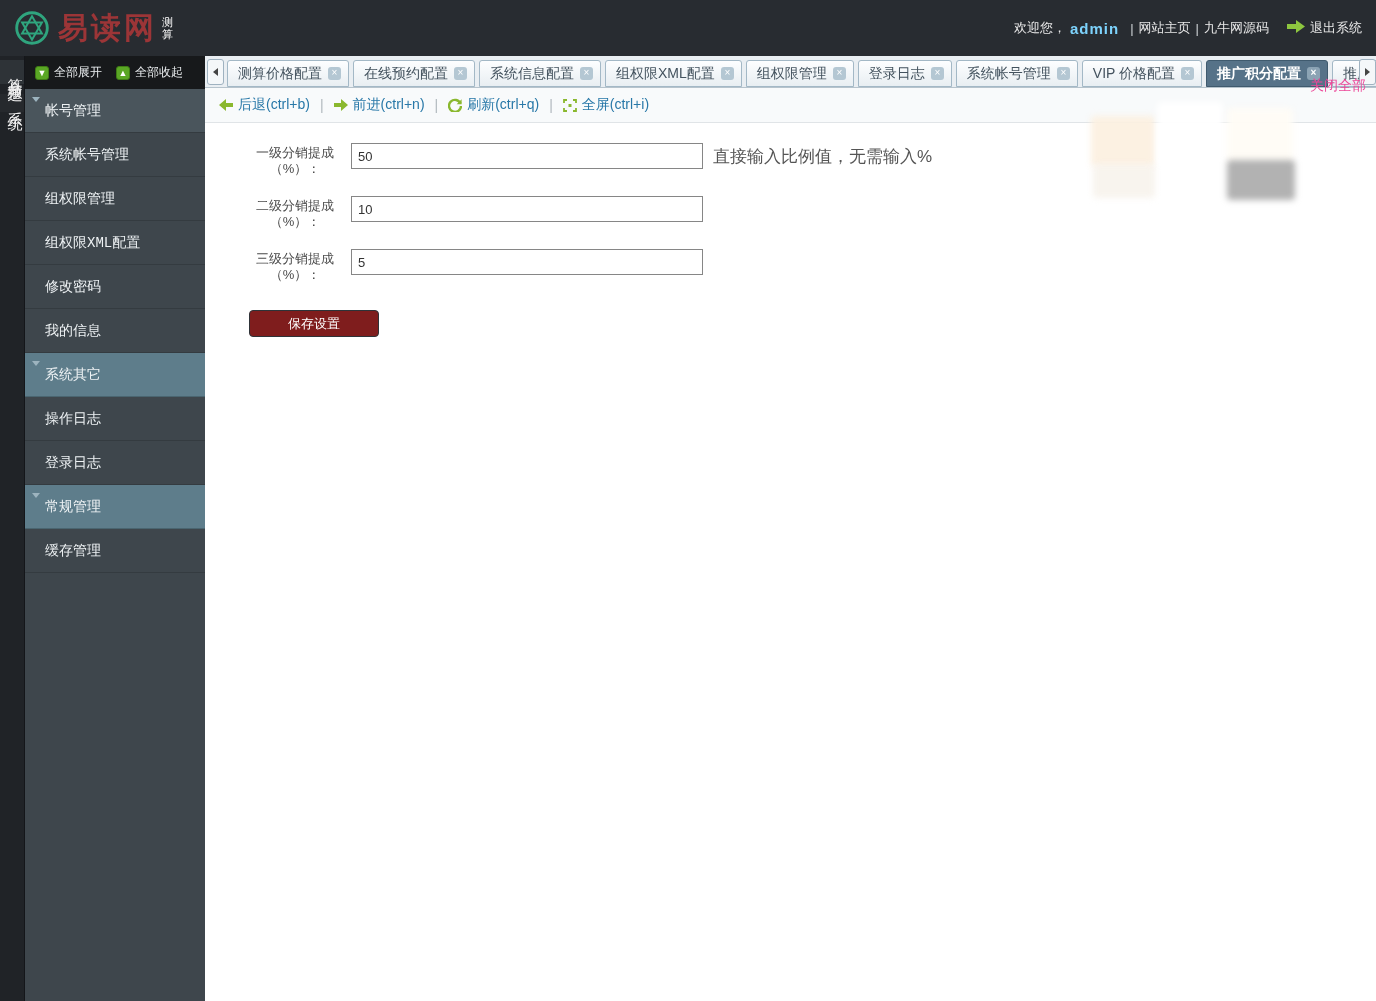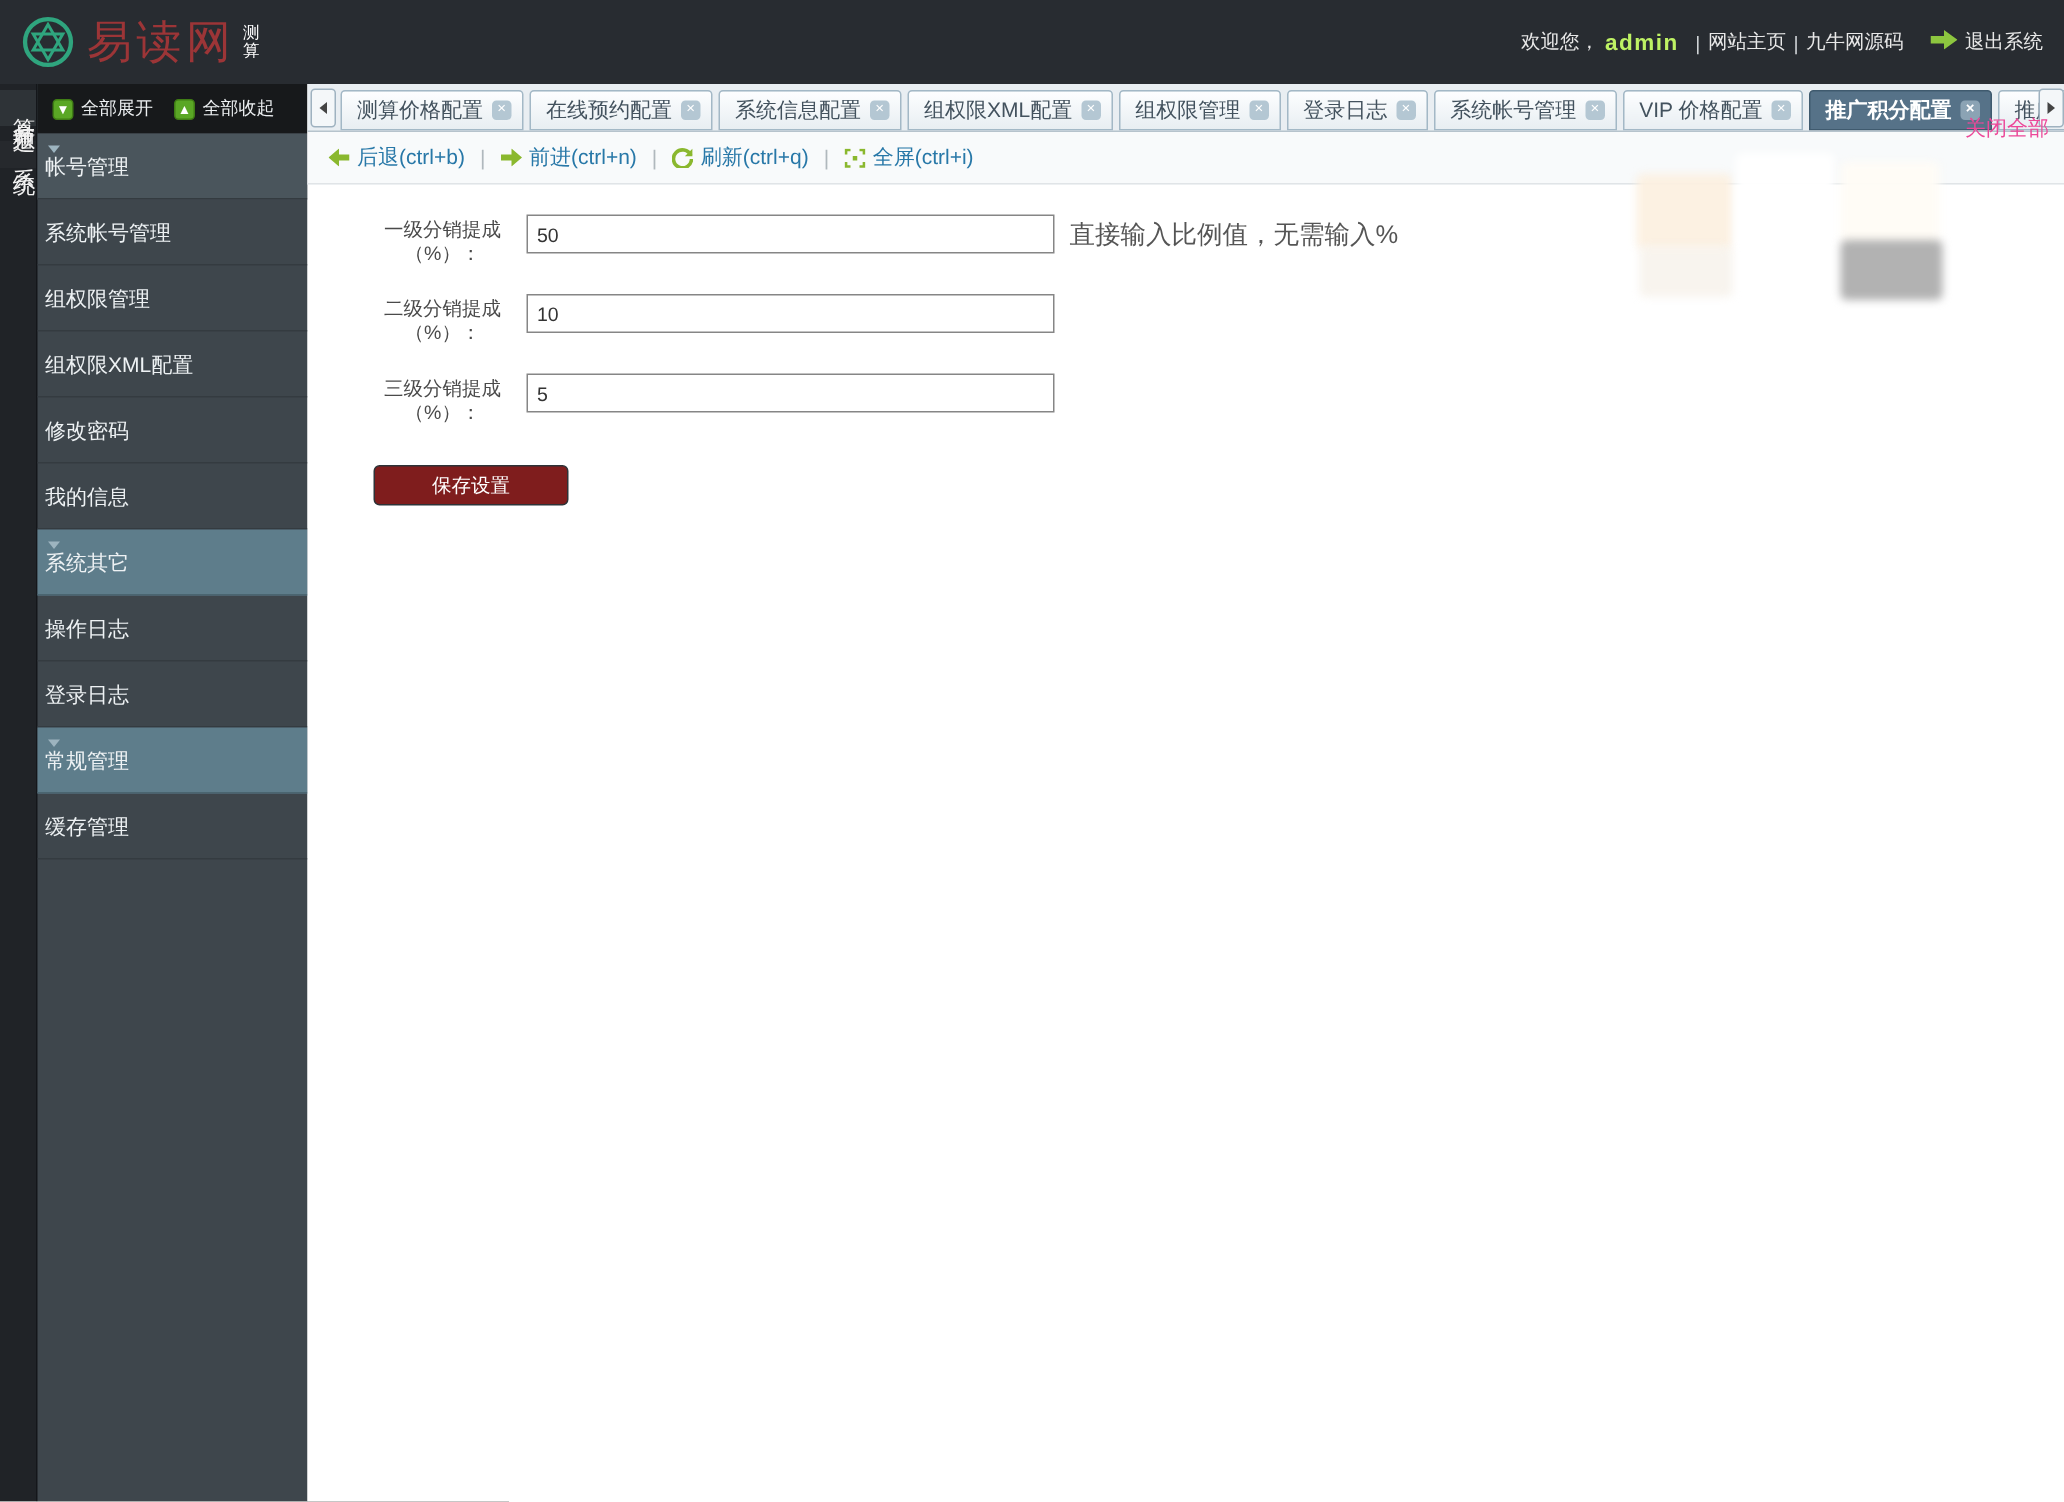--- a/index.html
+++ b/index.html
@@ -3,42 +3,42 @@
 <meta charset="utf-8">
 <style>
   * { margin:0; padding:0; box-sizing:border-box; }
   body { font-family:"Liberation Sans","DejaVu Sans",sans-serif; background:#555; }
   .app { position:relative; width:1376px; height:1001px; background:#fff; overflow:hidden; }
 
   
   .header { position:absolute; left:0; top:0; width:1376px; height:56px; background:#282c31; display:flex; align-items:center; padding:0 14px; }
   .logo-wrap { display:flex; align-items:center; }
   .logo-circle { width:36px; height:36px; margin-right:8px; }
-  .logo-title { font-size:30px; font-weight:normal; color:#9c3537; letter-spacing:3px; }
+  .logo-title { font-size:30px; font-weight:bold; color:#9c3537; letter-spacing:3px; }
   .logo-sub { width:14px; margin-left:5px; font-size:11px; line-height:12px; color:#ffffff; word-break:break-all; }
   .header-right { margin-left:auto; display:flex; align-items:center; font-size:13px; color:#e8e8e8; }
   .header-right .welcome { margin-right:4px; }
-  .username { color:#bef264; font-weight:bold; font-size:15px; margin-right:6px; letter-spacing:1px; }
+  .username { color:#7dd3fc; font-weight:bold; font-size:15px; margin-right:6px; letter-spacing:1px; }
   .hsep { color:#cfd3d6; margin:0 5px; }
   .hlink { color:#e8e8e8; text-decoration:none; cursor:pointer; }
   .logout-icon { margin:0 5px 0 18px; display:inline-block; }
   .logout-link { color:#e8e8e8; cursor:pointer; }
 
   
   .vstrip { position:absolute; left:0; top:56px; width:24px; height:945px; background:#202327; }
   .vtab { writing-mode:vertical-rl; text-orientation:upright; color:#f2f2f2; font-size:15px; letter-spacing:3px; padding:6px 0; width:24px; text-align:center; cursor:pointer; }
   .vtab.first { background:#2e3337; margin-top:4px; }
   .vtab.second { margin-top:10px; background:#26292d; }
 
   
   .sidebar { position:absolute; left:24px; top:56px; width:181px; height:945px; background:#3e464c; border-left:1px solid #14161a; }
   .side-topbar { height:33px; background:#17191b; display:flex; align-items:center; padding-left:10px; font-size:12px; color:#eceff1; }
   .side-topbar .tbtn { display:flex; align-items:center; margin-right:14px; cursor:pointer; }
   .mini-ic { width:14px; height:14px; background:#5aa725; border:1px solid #3f7d15; border-radius:3px; color:#fff; font-size:9px; line-height:12px; text-align:center; margin-right:5px; }
-  .menu-item { position:relative; height:44px; line-height:44px; padding-left:5px; font-size:14px; color:#eef2f4; border-bottom:1px solid #343b40; cursor:pointer; }
+  .menu-item { position:relative; height:44px; line-height:44px; padding-left:20px; font-size:14px; color:#eef2f4; border-bottom:1px solid #343b40; cursor:pointer;font-family:Liberation Mono, monospace; }
   .menu-item.group { background:#4a555c; }
   .menu-item.group::before { content:""; position:absolute; left:7px; top:8px; border-left:4px solid transparent; border-right:4px solid transparent; border-top:5px solid #9db4bf; }
   .menu-item.group.hl { background:#5e7d8b; border-bottom:1px solid #4a6570; }
 
   
   .content { position:absolute; left:205px; top:56px; width:1171px; height:945px; background:#fff; }
 
   
   .tabbar { position:relative; height:32px; background:#e9eef2; border-bottom:1px solid #b6c3cc; display:flex; align-items:flex-end; padding:0 0 0 2px; overflow:hidden; }
   .scroll-btn { width:17px; height:26px; background:#f4f7f9; border:1px solid #9fb2c0; border-radius:3px; margin:0 3px 2px 0; display:flex; align-items:center; justify-content:center; cursor:pointer; flex:0 0 auto; }

